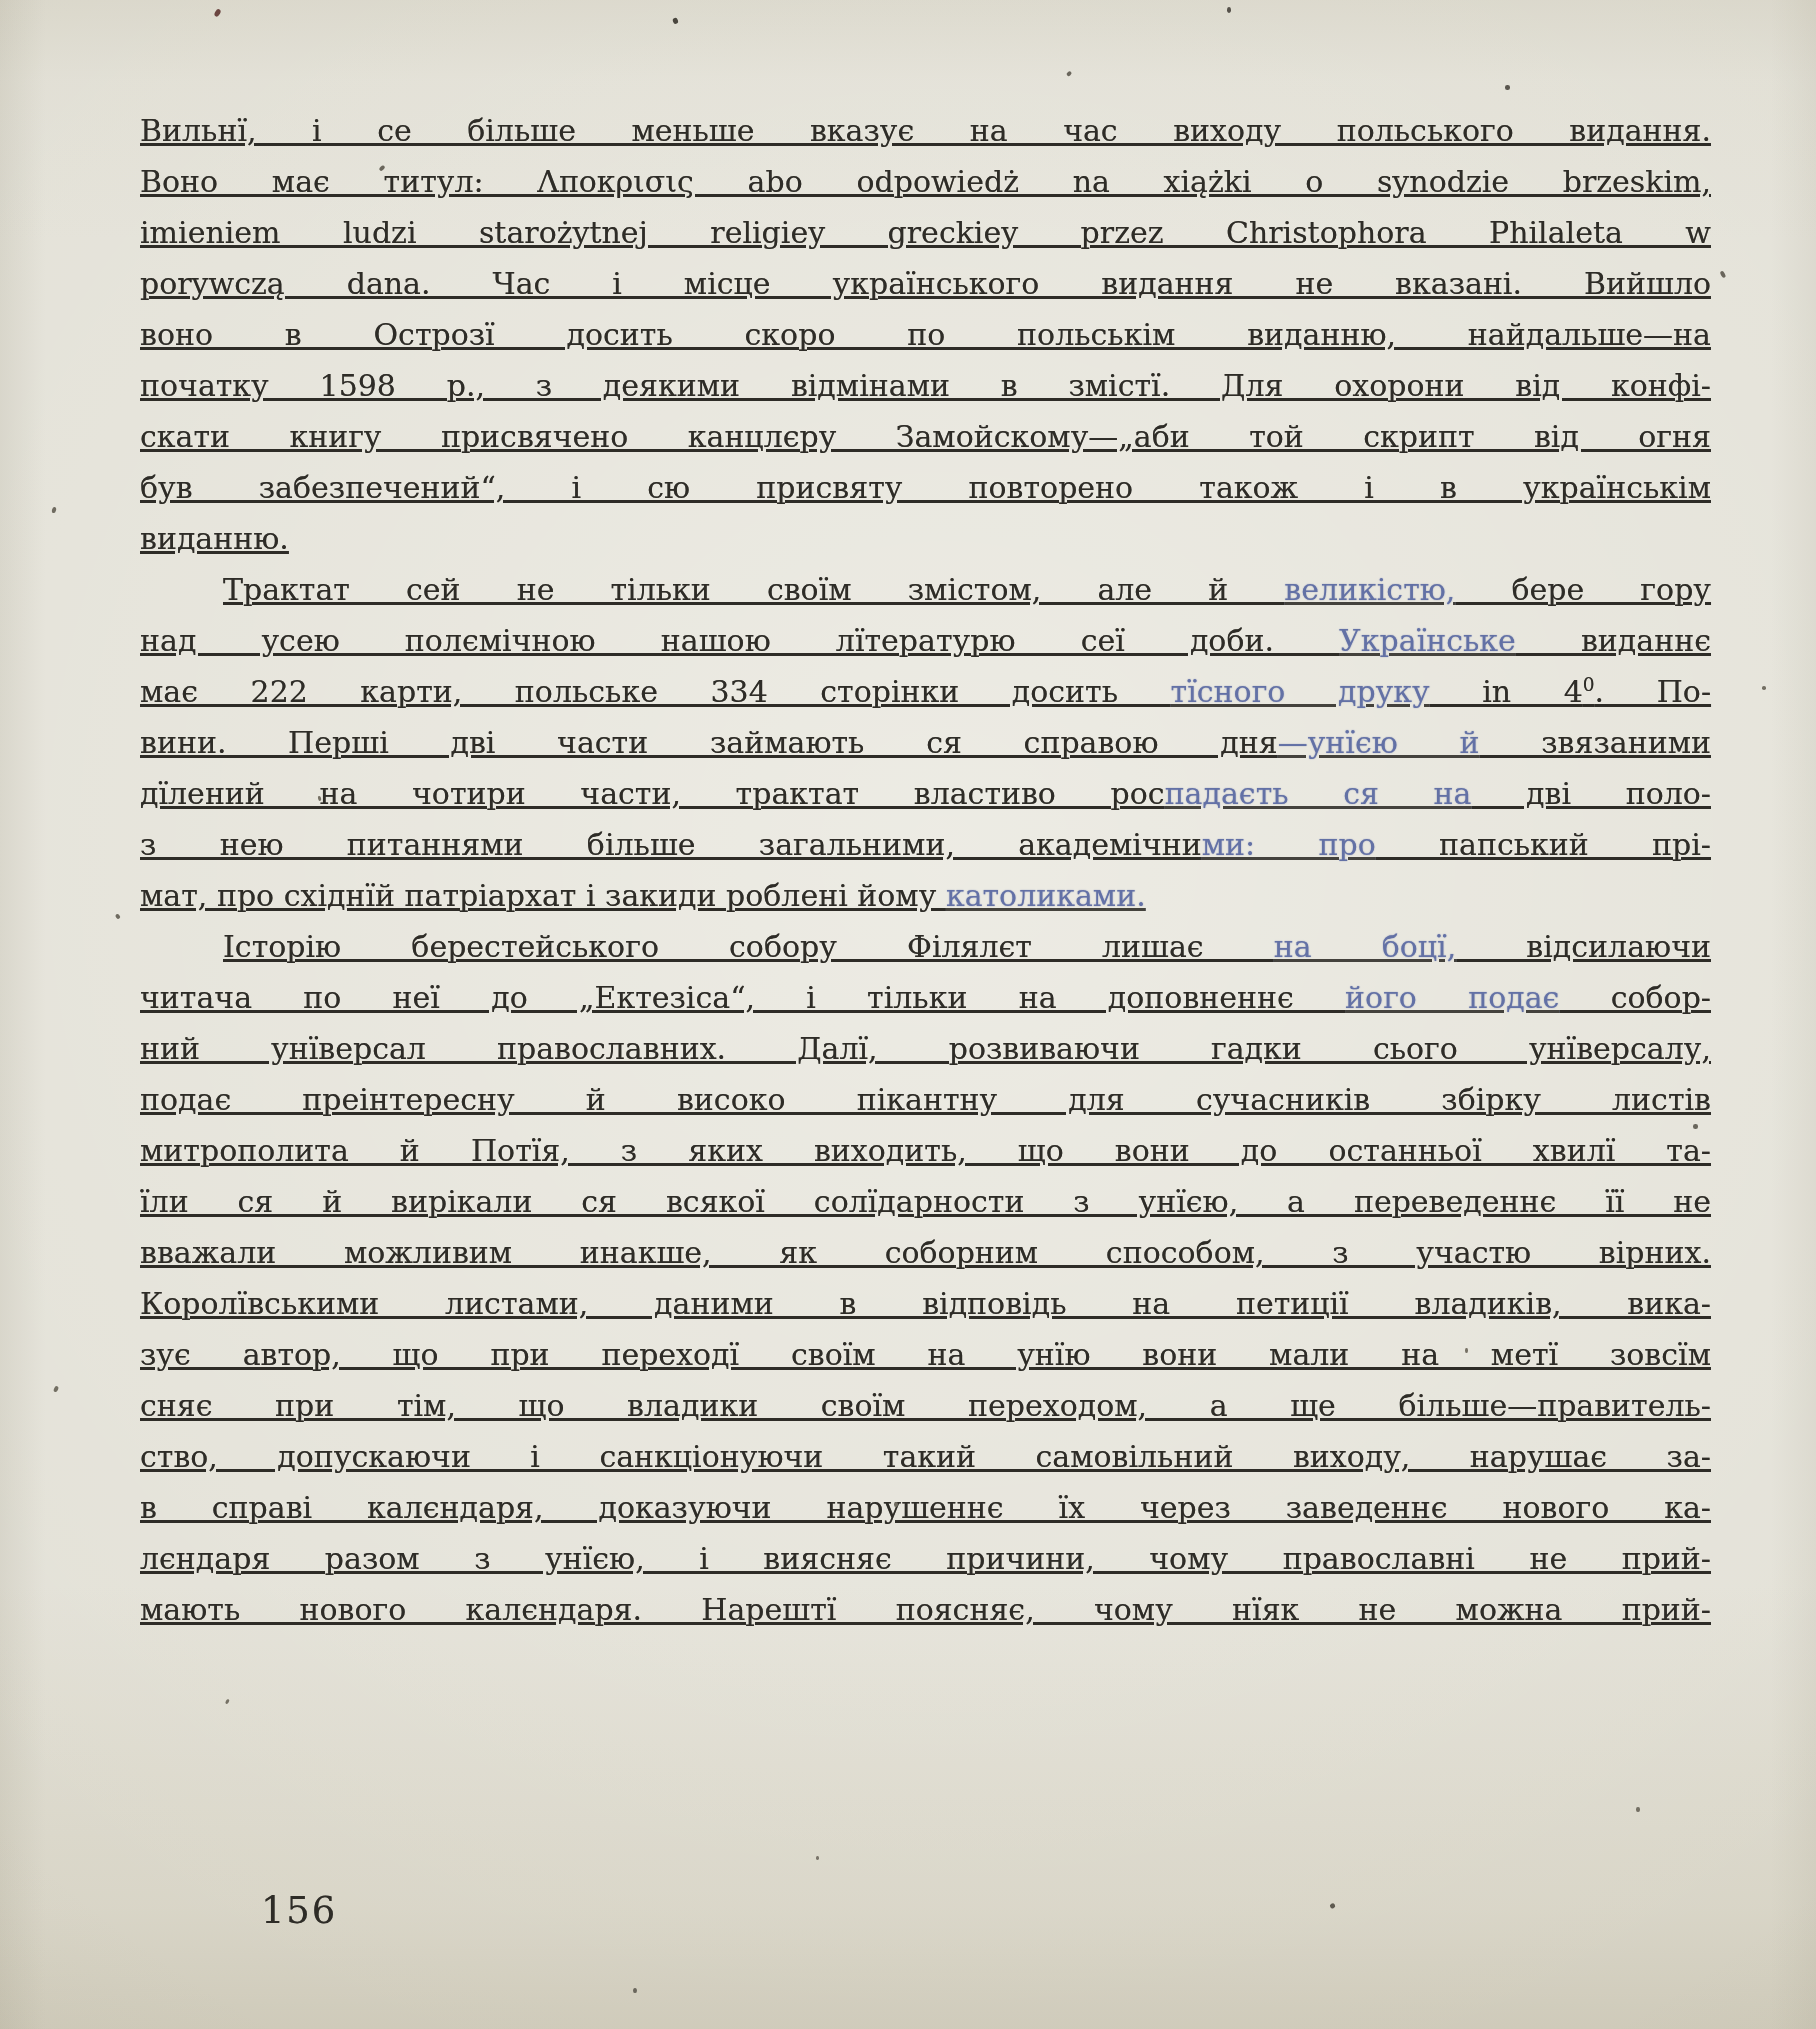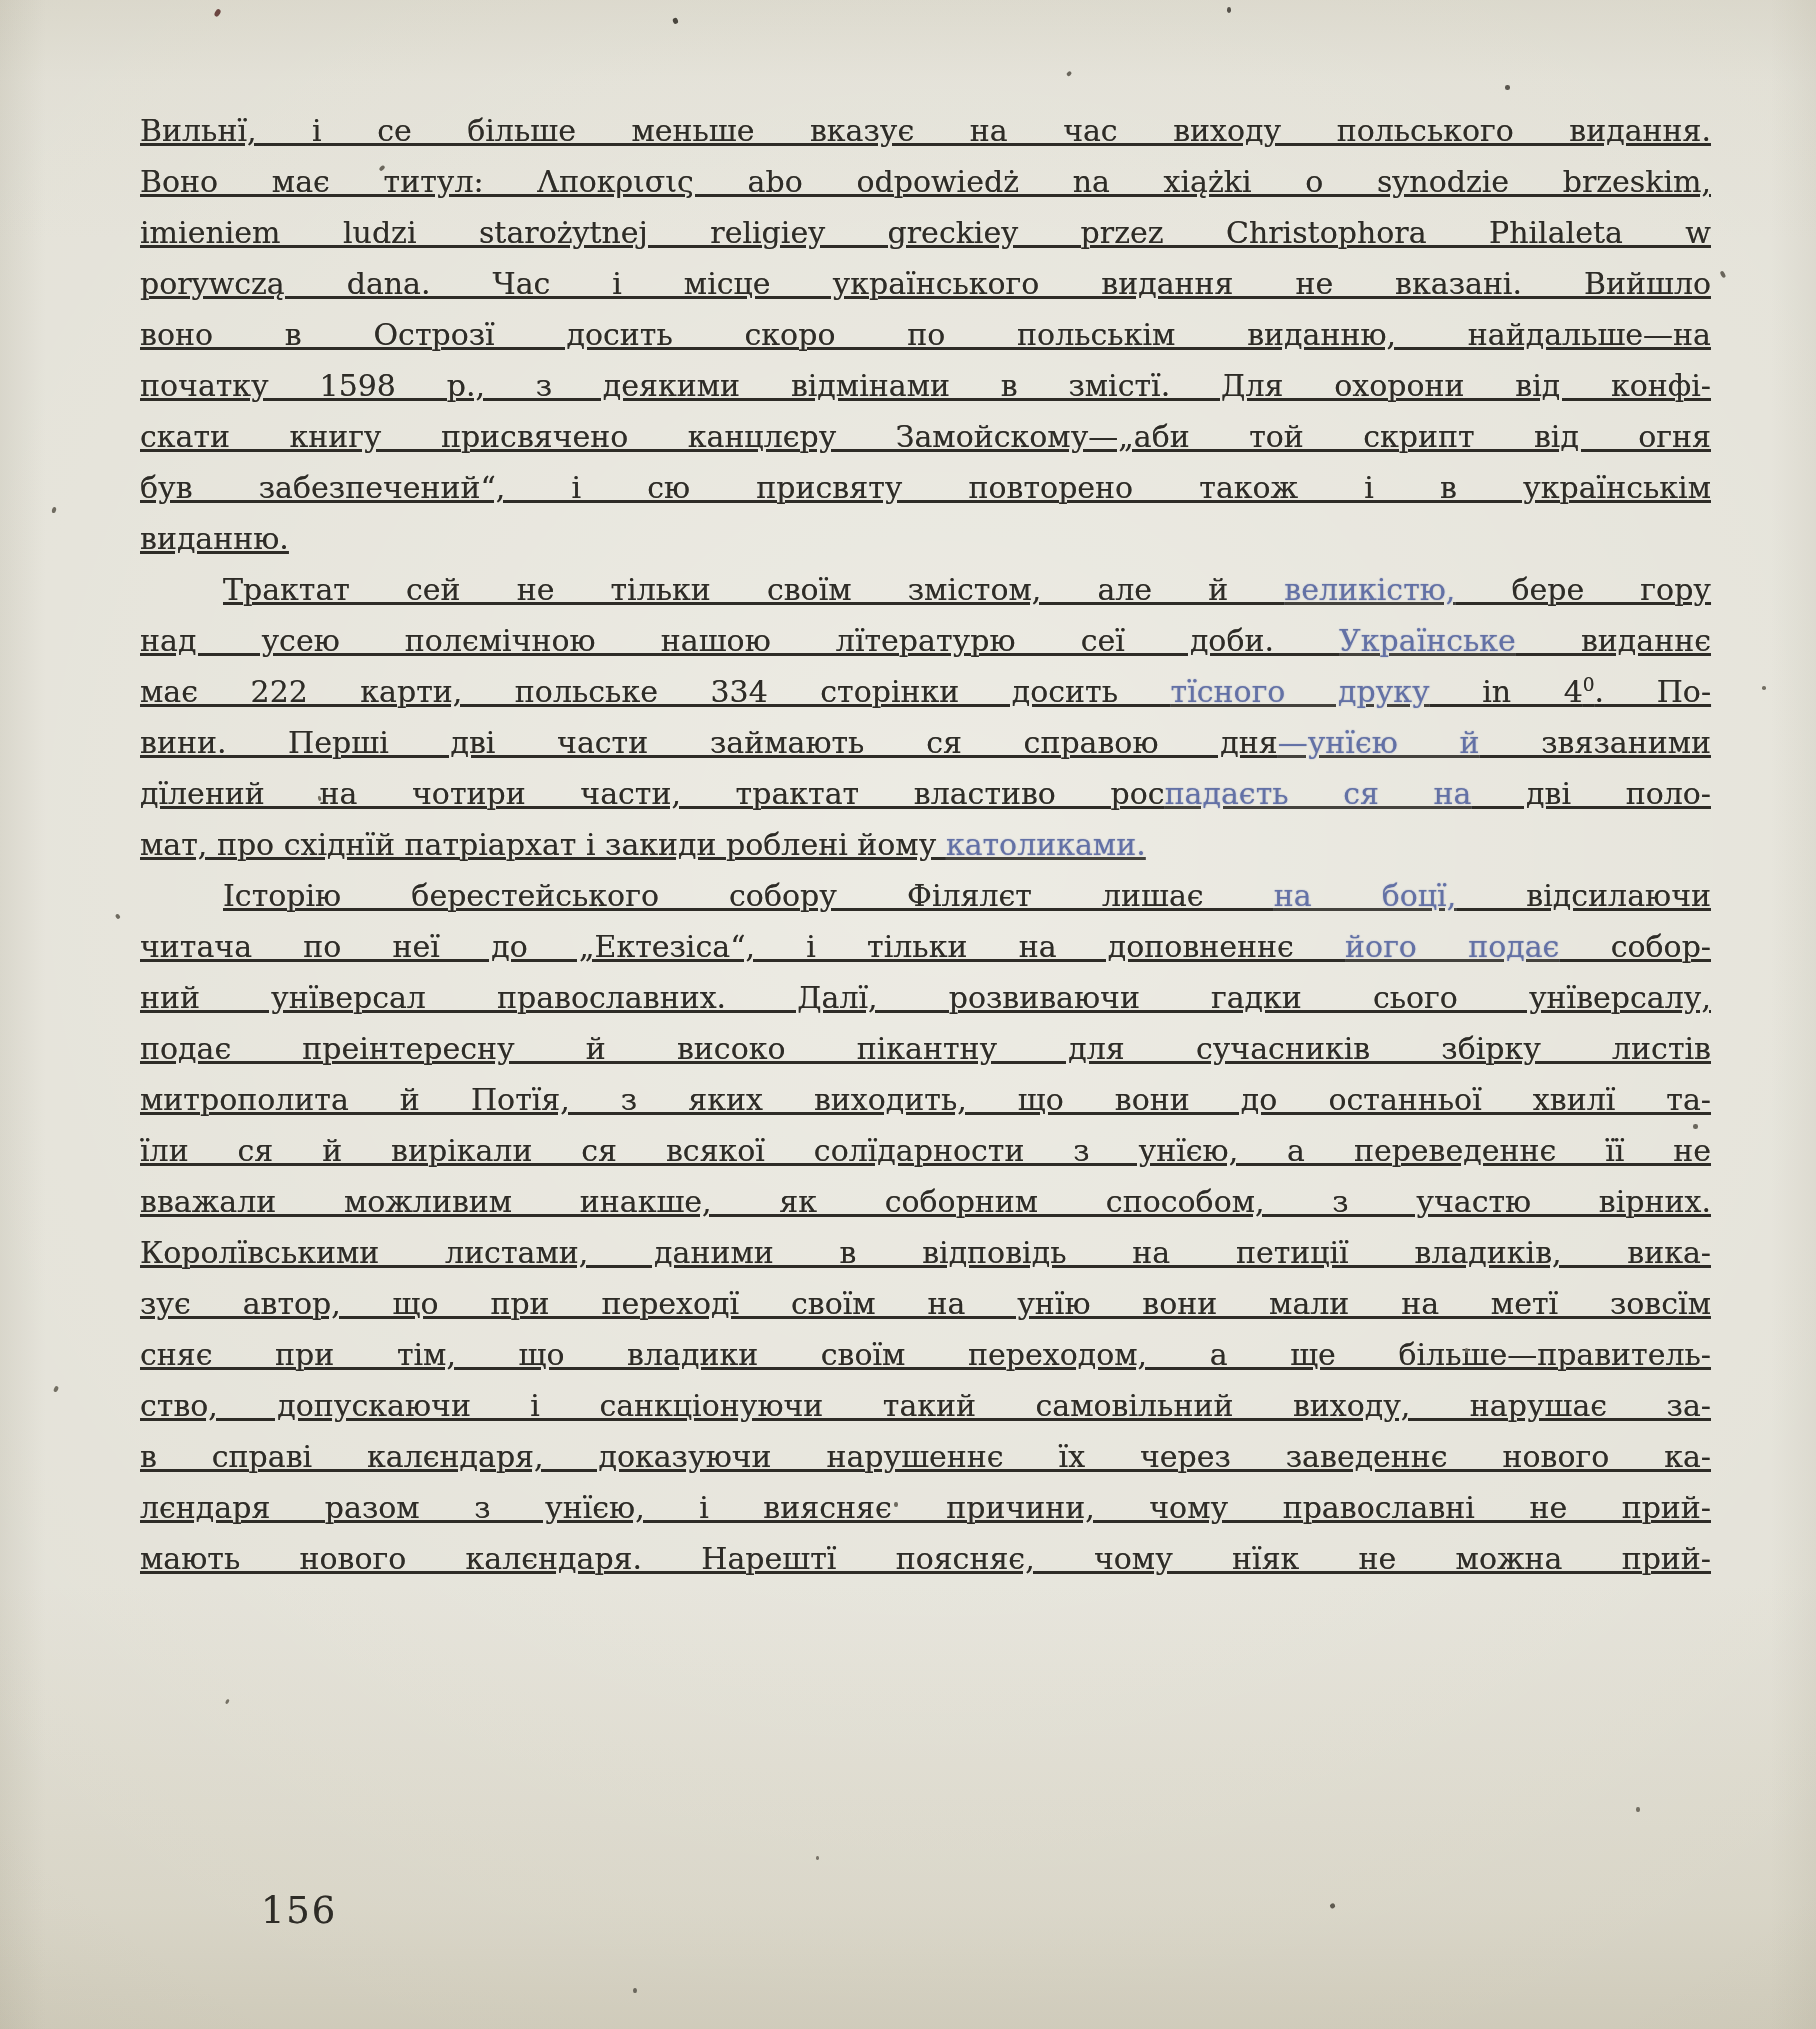--- a/index.html
+++ b/index.html
@@ -79,20 +79,21 @@
       <div class="line"><span class="seg">скати книгу присвячено канцлєру Замойскому—„аби той скрипт від огня</span></div>
       <div class="line"><span class="seg">був забезпечений“, і сю присвяту повторено також і в українськім</span></div>
       <div class="line noj"><span class="seg">виданню.</span></div>
     </div>
     <div>
       <div class="line indent"><span class="seg">Трактат сей не тільки своїм змістом, але й </span><span class="seg faded">великістю,</span><span class="seg"> бере гору</span></div>
       <div class="line"><span class="seg">над усею полємічною нашою лїтературю сеї доби. </span><span class="seg faded">Українське</span><span class="seg"> виданнє</span></div>
       <div class="line"><span class="seg">має 222 карти, польське 334 сторінки досить </span><span class="seg faded">тїсного друку</span><span class="seg"> in 4</span><sup class="seg">0</sup><span class="seg">. По-</span></div>
       <div class="line"><span class="seg">вини. Перші дві части займають ся справою дня</span><span class="seg faded">—унїєю й</span><span class="seg"> звязаними</span></div>
       <div class="line"><span class="seg">дїлений на чотири части, трактат властиво рос</span><span class="seg faded">падаєть ся на</span><span class="seg"> дві поло-</span></div>
+      <div class="line"><span class="seg">з нею питаннями більше загальними, академічни</span><span class="seg faded">ми: про</span><span class="seg"> папський прі-</span></div>
       <div class="line noj"><span class="seg">мат, про східнїй патріархат і закиди роблені йому </span><span class="seg faded">католиками.</span></div>
     </div>
     <div>
       <div class="line indent"><span class="seg">Історію берестейського собору Філялєт лишає </span><span class="seg faded">на боцї,</span><span class="seg"> відсилаючи</span></div>
       <div class="line"><span class="seg">читача по неї до „Ектезіса“, і тільки на доповненнє </span><span class="seg faded">його подає</span><span class="seg"> собор-</span></div>
       <div class="line"><span class="seg">ний унїверсал православних. Далї, розвиваючи гадки сього унїверсалу,</span></div>
       <div class="line"><span class="seg">подає преінтересну й високо пікантну для сучасників збірку листів</span></div>
       <div class="line"><span class="seg">митрополита й Потїя, з яких виходить, що вони до останньої хвилї та-</span></div>
       <div class="line"><span class="seg">їли ся й вирікали ся всякої солїдарности з унїєю, а переведеннє її не</span></div>
       <div class="line"><span class="seg">вважали можливим инакше, як соборним способом, з участю вірних.</span></div>

